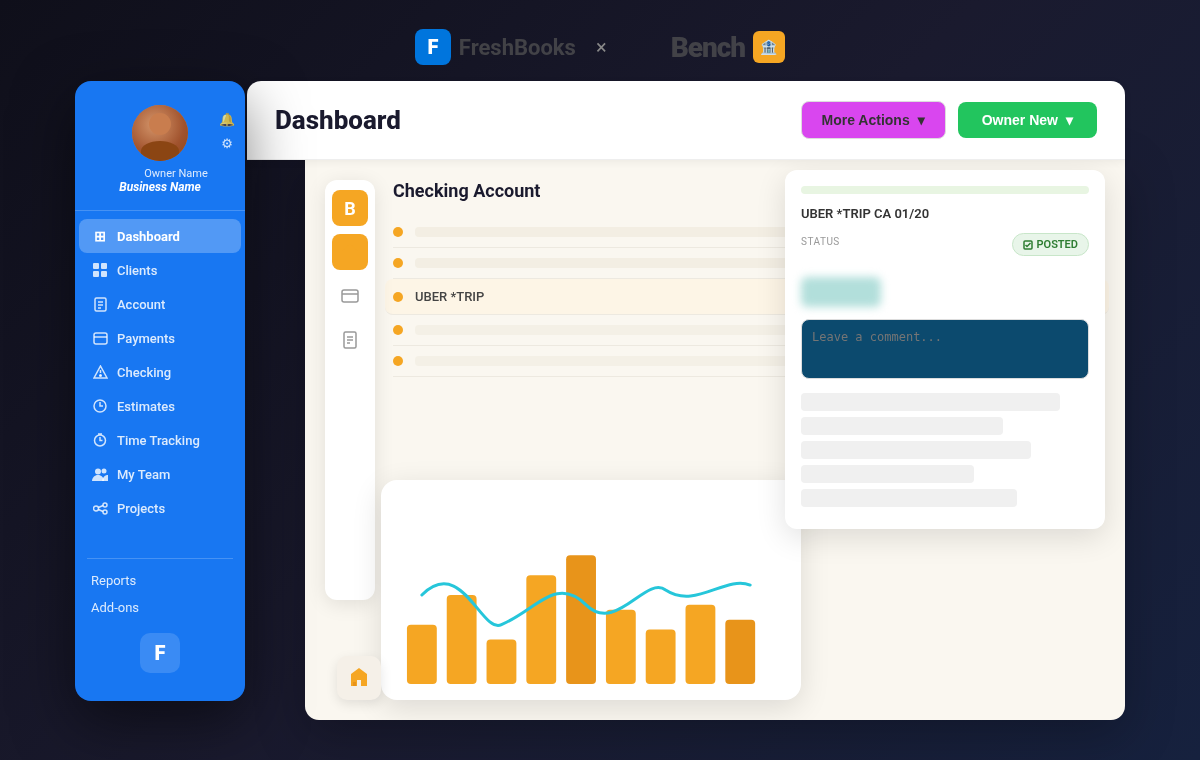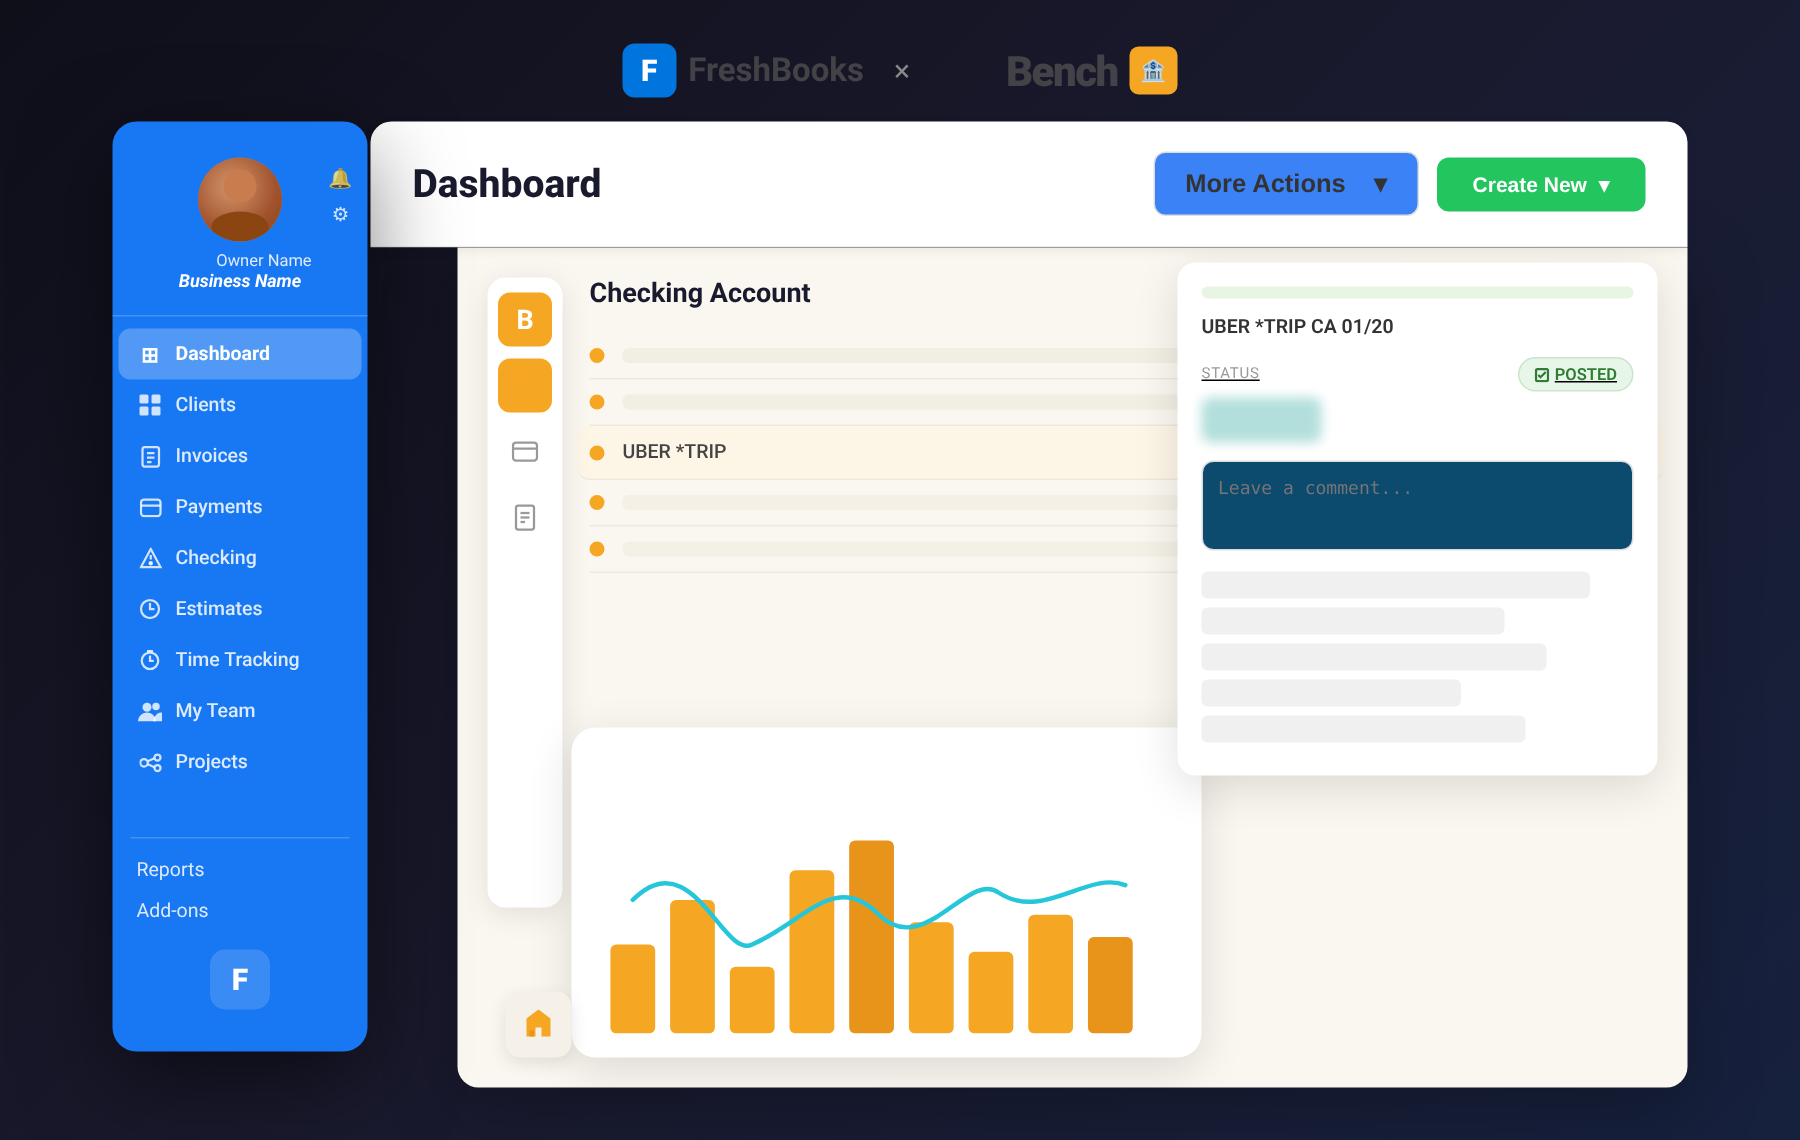--- a/index.html
+++ b/index.html
@@ -302,26 +302,26 @@
 
     .header-actions {
       display: flex;
       gap: 12px;
       align-items: center;
     }
 
     .btn-more-actions {
       display: flex;
       align-items: center;
-      gap: 19px;
+      gap: 8px;
       padding: 10px 20px;
-      background: #3b82f6;
+      background: #d946ef;
       border: 1.5px solid #ddd;
       border-radius: 8px;
-      font-size: 17px;
+      font-size: 14px;
       font-weight: 600;
       color: #333;
       cursor: pointer;
     }
 
     .btn-create-new {
       display: flex;
       align-items: center;
       gap: 8px;
       padding: 10px 24px;
@@ -592,21 +592,21 @@
       </div>
       <div class="nav-item">
         <span class="nav-icon">
           <svg width="15" height="15" viewBox="0 0 15 15" fill="none" stroke="rgba(255,255,255,0.8)" stroke-width="1.5">
               <rect x="2" y="1" width="11" height="13" rx="1.5"></rect>
               <line x1="5" y1="5" x2="10" y2="5"></line>
               <line x1="5" y1="8" x2="10" y2="8"></line>
               <line x1="5" y1="11" x2="8" y2="11"></line>
             </svg>
         </span>
-        <span>Invoices</span>
+        <span>Account</span>
       </div>
       <div class="nav-item">
         <span class="nav-icon">
           <svg width="15" height="13" viewBox="0 0 15 13" fill="none" stroke="rgba(255,255,255,0.8)" stroke-width="1.5">
               <rect x="1" y="1" width="13" height="11" rx="2"></rect>
               <line x1="1" y1="5" x2="14" y2="5"></line>
             </svg>
         </span>
         <span>Payments</span>
       </div>
@@ -683,21 +683,21 @@
   <div class="main-content">
 
     <div class="top-panel">
       <h1 class="dashboard-title">Dashboard</h1>
       <div class="header-actions">
         <button class="btn-more-actions">
           <span>More Actions</span>
           <span>▾</span>
         </button>
         <button class="btn-create-new">
-          <span>Create New</span>
+          <span>Owner New</span>
           <span>▾</span>
         </button>
       </div>
     </div>
 
     <div class="content-area">
 
       <div class="back-card">
 
         <div class="top-bar-placeholder"></div>
@@ -779,21 +779,21 @@
       </div>
 
       <div class="detail-panel" style="top: 10px; right: 20px;">
         
         <div style="width:100%; height:8px; background:#e8f5e2; border-radius:8px; margin-bottom:12px;"></div>
         
         <div class="detail-title-bar">
           <span class="detail-transaction-name">UBER *TRIP CA 01/20</span>
         </div>
 
-        <div style="display:flex; align-items:flex-end; justify-content:space-between; margin-bottom:4px;text-decoration:underline;">
+        <div style="display:flex; align-items:center; justify-content:space-between; margin-bottom:21px;">
           <span class="status-label">STATUS</span>
           <div class="status-badge">
             <svg width="10" height="10" viewBox="0 0 10 10">
                 <rect x="1" y="1" width="8" height="8" rx="1" fill="none" stroke="#2e7d32" stroke-width="1.5"></rect>
                 <polyline points="2.5,5 4,6.5 7.5,3" stroke="#2e7d32" stroke-width="1.5" fill="none"></polyline>
               </svg>
             <span>POSTED</span>
           </div>
         </div>
 

